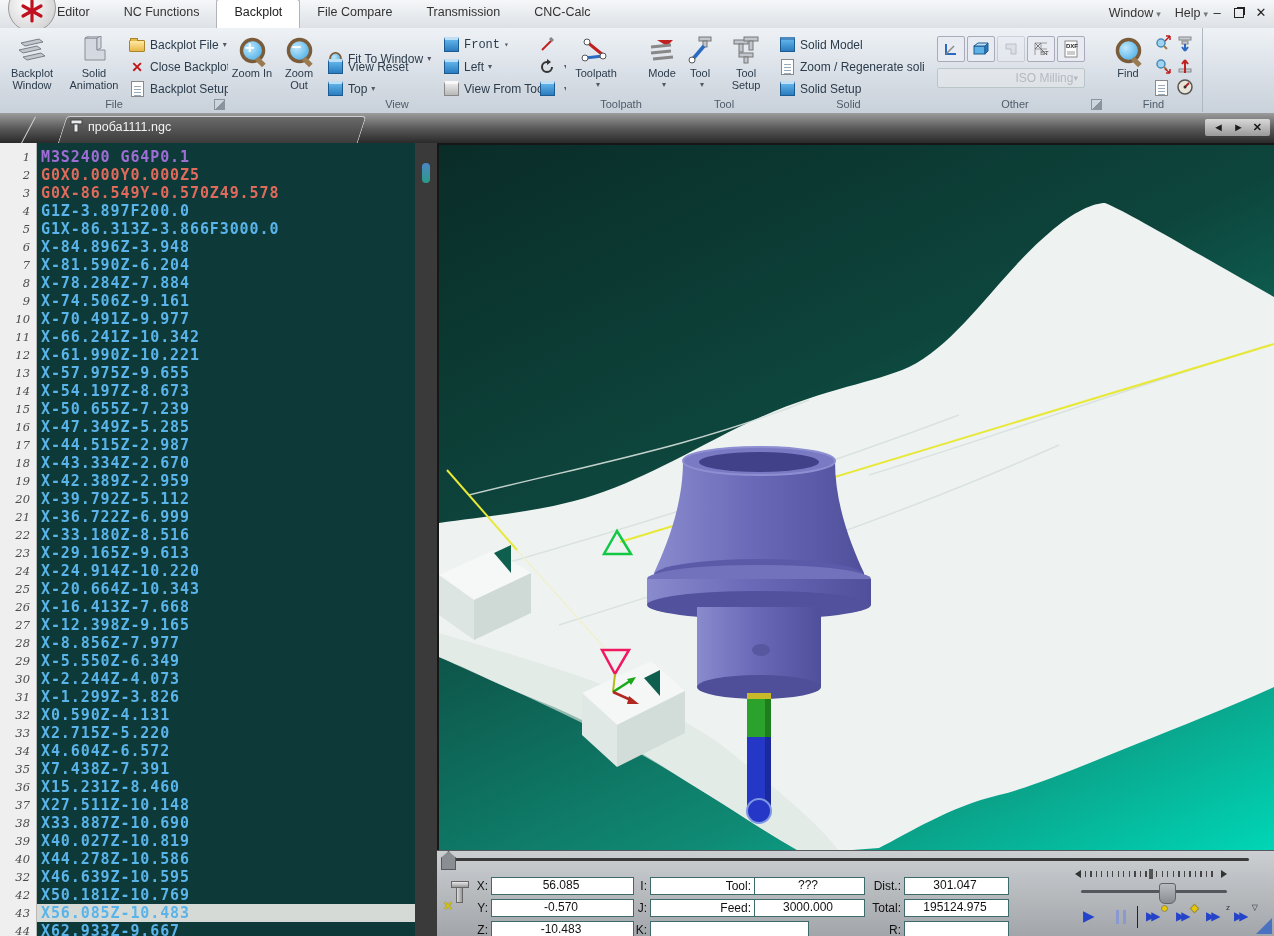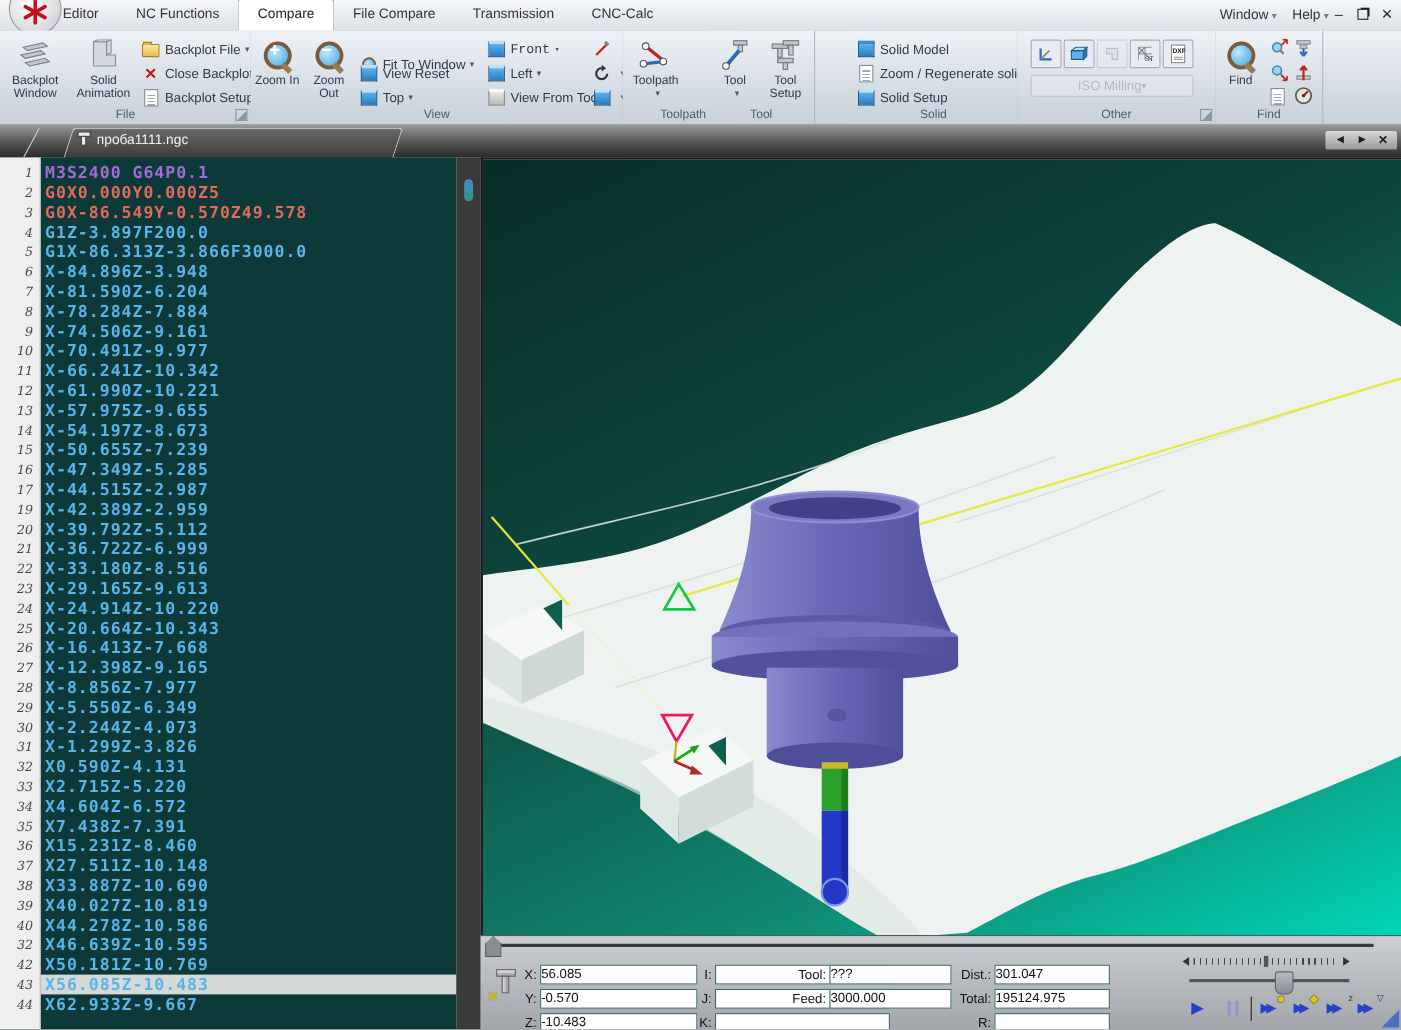--- a/index.html
+++ b/index.html
@@ -84,21 +84,21 @@
   .ptrack{position:absolute;left:12px;top:7px;width:800px;height:3px;background:#3a3a3a;border-radius:2px;}
   .pthumb{position:absolute;left:4px;top:0px;width:13px;height:17px;background:#8a8e92;border:1px solid #55595d;
      clip-path:polygon(50% 0,100% 35%,100% 100%,0 100%,0 35%);}
   .mini-tool{position:absolute;left:8px;top:28px;width:30px;height:40px;}
   .mini-tool .bar{position:absolute;left:6px;top:2px;width:16px;height:5px;background:linear-gradient(#e8e8e8,#9a9a9a);border:1px solid #666;}
   .mini-tool .stem{position:absolute;left:11px;top:8px;width:5px;height:14px;background:linear-gradient(90deg,#ddd,#999);border:1px solid #666;}
   .mini-tool .yx{position:absolute;left:-2px;top:20px;color:#d8c400;font-size:12px;font-weight:bold;text-shadow:0 0 1px #665;}
   .scol{position:absolute;top:24px;}
   .srow{display:flex;align-items:center;height:22px;}
   .slabel{text-align:right;margin-right:3px;}
-  .sfield{height:15px;background:#fff;border:1px solid #3d6b6b;text-align:left;padding:0 3px 1px 0;
+  .sfield{height:15px;background:#fff;border:1px solid #3d6b6b;text-align:center;padding:0 3px 1px 0;
      font-size:12px;line-height:15px;overflow:hidden;}
   .scol0{left:33px;} .scol0 .slabel{width:18px;} .scol0 .sfield{width:138px;}
   .scol1{left:196px;} .scol1 .slabel{width:14px;} .scol1 .sfield{width:154px;}
   .scol2{left:278px;} .scol2 .slabel{width:36px;} .scol2 .sfield{width:106px;}
   .scol3{left:428px;} .scol3 .slabel{width:36px;} .scol3 .sfield{width:100px;}
   .ruler{position:absolute;left:648px;top:20px;width:132px;height:6px;
      background:repeating-linear-gradient(90deg,#444 0 1px,transparent 1px 5.5px);}
   .ruler-mid{position:absolute;left:712px;top:18px;width:4px;height:10px;background:#555;}
   .rarrow{position:absolute;top:19px;width:0;height:0;border-top:4px solid transparent;border-bottom:4px solid transparent;}
   .rarrow.l{left:638px;border-right:6px solid #333;}
@@ -130,21 +130,21 @@
         <g stroke="#c01020" stroke-width="3.2" stroke-linecap="round">
           <line x1="16" y1="2" x2="16" y2="22"></line>
           <line x1="7" y1="7" x2="25" y2="17"></line>
           <line x1="7" y1="17" x2="25" y2="7"></line>
         </g>
       </svg>
     </div>
     <div class="menus">
       <div class="mitem">Editor</div>
       <div class="mitem">NC Functions</div>
-      <div class="mitem active">Compare</div>
+      <div class="mitem active">Backplot</div>
       <div class="mitem">File Compare</div>
       <div class="mitem">Transmission</div>
       <div class="mitem">CNC-Calc</div>
     </div>
     <div class="winmenus">
       <span class="dd">Window</span>
       <span class="dd">Help</span>
     </div>
     <div class="winbtns">
       <span class="wbtn">–</span>
@@ -304,21 +304,21 @@
           <svg width="30" height="26" viewBox="0 0 30 26">
             <polygon points="10,3 26,3 20,9" fill="#c02020"></polygon>
             <path d="M4,10 L24,8 M4,16 L24,14 M6,22 L26,20" stroke="#888" stroke-width="3" fill="none"></path>
             </svg>
         </span>
         <span>Mode</span>
       </div>
       <div class="rlabel">Toolpath</div>
     </div>
 
-    <div class="rgroup" style="left:644px;width:96px;">
+    <div class="rgroup" style="left:676px;width:96px;">
       <div class="rbig arrow-dn" style="left:4px;width:40px;">
         <span class="bicon">
           <svg width="26" height="28" viewBox="0 0 26 28">
             <rect x="12" y="1" width="12" height="4" fill="#c2c6ce" stroke="#777"></rect>
               <rect x="16" y="5" width="4" height="6" fill="#c2c6ce" stroke="#777"></rect>
             <line x1="5" y1="24" x2="17" y2="10" stroke="#2a6ac0" stroke-width="3.5"></line>
               <circle cx="5" cy="24" r="3" fill="#fff" stroke="#555"></circle>
             </svg>
         </span>
         <span>Tool</span>
@@ -390,21 +390,21 @@
           </svg>
       </div>
       <div class="rsmall" style="left:132px;top:8px;width:26px;height:24px;border:1px solid #aab;justify-content:center;background:#e8ecf2;">
         <svg width="14" height="18">
             <rect x="1" y="1" width="12" height="16" fill="#fff" stroke="#888"></rect>
             <text x="2" y="8" font-size="6" font-weight="bold" fill="#222">DXF</text>
             <line x1="3" y1="12" x2="11" y2="12" stroke="#999"></line>
             <line x1="3" y1="14" x2="11" y2="14" stroke="#999"></line>
           </svg>
       </div>
-      <div class="rsmall dis" style="left:12px;top:40px;width:148px;height:20px;border:1px solid #9aa;background:#eceef0;color:#8a8e94;padding-left:6px;box-sizing:border-box;justify-content:center;">
+      <div class="rsmall dis" style="left:12px;top:40px;width:148px;height:20px;border:1px solid #9aa;background:#eceef0;color:#8a8e94;padding-left:6px;box-sizing:border-box;justify-content:flex-end;">
         <span>ISO Milling</span>
         <span style="margin-right:6px;font-size:9px;">▾</span>
       </div>
       <div class="rlabel">Other</div>
       <div class="launcher"></div>
     </div>
 
     <div class="rgroup" style="left:1105px;width:97px;">
       <div class="rbig" style="left:2px;width:42px;">
         <span class="bicon">
@@ -486,20 +486,21 @@
         <div class="cl"><span class="num">8</span><span class="code c-f">X-78.284Z-7.884</span></div>
         <div class="cl"><span class="num">9</span><span class="code c-f">X-74.506Z-9.161</span></div>
         <div class="cl"><span class="num">10</span><span class="code c-f">X-70.491Z-9.977</span></div>
         <div class="cl"><span class="num">11</span><span class="code c-f">X-66.241Z-10.342</span></div>
         <div class="cl"><span class="num">12</span><span class="code c-f">X-61.990Z-10.221</span></div>
         <div class="cl"><span class="num">13</span><span class="code c-f">X-57.975Z-9.655</span></div>
         <div class="cl"><span class="num">14</span><span class="code c-f">X-54.197Z-8.673</span></div>
         <div class="cl"><span class="num">15</span><span class="code c-f">X-50.655Z-7.239</span></div>
         <div class="cl"><span class="num">16</span><span class="code c-f">X-47.349Z-5.285</span></div>
         <div class="cl"><span class="num">17</span><span class="code c-f">X-44.515Z-2.987</span></div>
+        <div class="cl"><span class="num">18</span><span class="code c-f">X-43.334Z-2.670</span></div>
         <div class="cl"><span class="num">19</span><span class="code c-f">X-42.389Z-2.959</span></div>
         <div class="cl"><span class="num">20</span><span class="code c-f">X-39.792Z-5.112</span></div>
         <div class="cl"><span class="num">21</span><span class="code c-f">X-36.722Z-6.999</span></div>
         <div class="cl"><span class="num">22</span><span class="code c-f">X-33.180Z-8.516</span></div>
         <div class="cl"><span class="num">23</span><span class="code c-f">X-29.165Z-9.613</span></div>
         <div class="cl"><span class="num">24</span><span class="code c-f">X-24.914Z-10.220</span></div>
         <div class="cl"><span class="num">25</span><span class="code c-f">X-20.664Z-10.343</span></div>
         <div class="cl"><span class="num">26</span><span class="code c-f">X-16.413Z-7.668</span></div>
         <div class="cl"><span class="num">27</span><span class="code c-f">X-12.398Z-9.165</span></div>
         <div class="cl"><span class="num">28</span><span class="code c-f">X-8.856Z-7.977</span></div>

